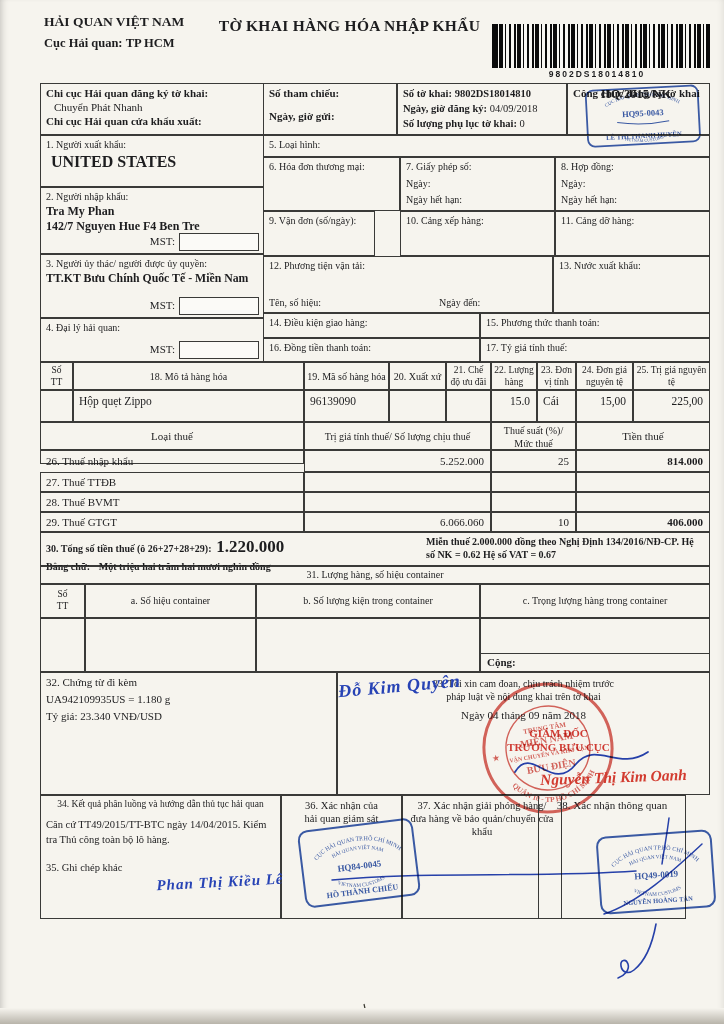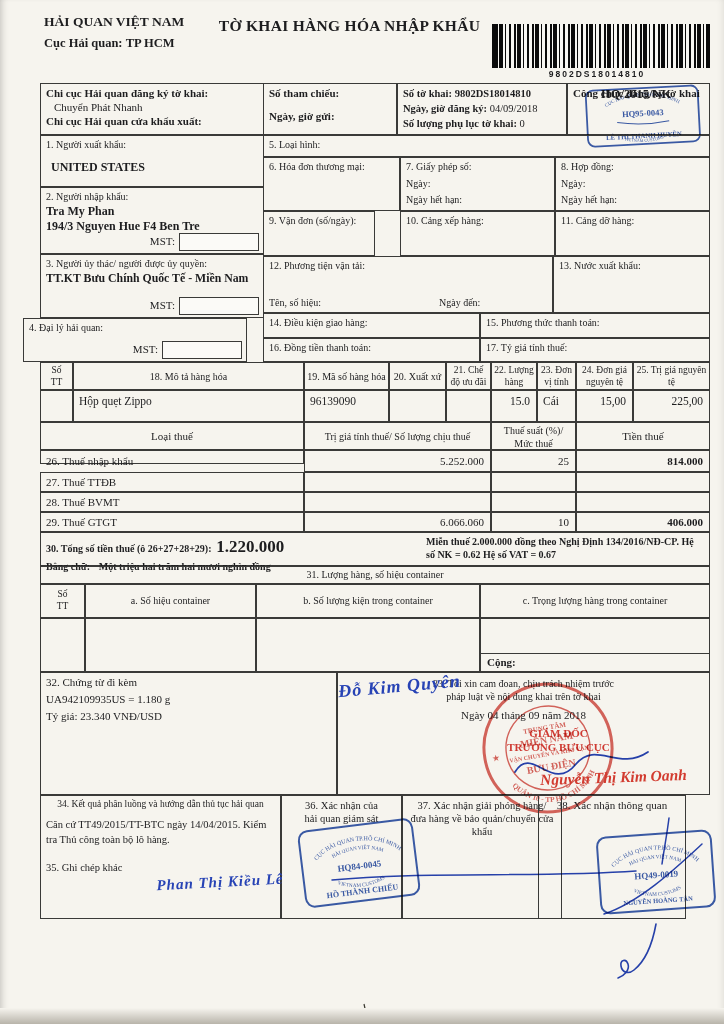--- a/index.html
+++ b/index.html
@@ -99,40 +99,40 @@
   <rect x="2" y="2" width="112" height="56" rx="7" fill="none" stroke="#2b4fa8" stroke-width="1.8"></rect>
   <text font-size="5" fill="#2b4fa8"><textPath href="#aot" startOffset="50%" text-anchor="middle">CỤC HẢI QUAN TP.HỒ CHÍ MINH</textPath></text>
   <text x="58" y="30" text-anchor="middle" font-size="8.5" font-weight="bold" fill="#2b4fa8">HQ95-0043</text>
   <path d="M32,35 q26,5 52,1" fill="none" stroke="#2b4fa8" stroke-width="1"></path>
   <text font-size="4.2" fill="#2b4fa8"><textPath href="#aob" startOffset="50%" text-anchor="middle">VIETNAM CUSTOMS</textPath></text>
   <text x="58" y="52" text-anchor="middle" font-size="6.8" font-weight="bold" fill="#2b4fa8">LÊ THỊ THANH HUYỀN</text>
 </svg>
 
 <div class="cell" style="left:40px;top:135px;width:224px;height:52px;">
   <div class="sm">1. Người xuất khẩu:</div>
-  <div class="b" style="margin-top:8px;padding-left:5px;font-size:12px;">UNITED STATES</div>
+  <div class="b" style="padding-left:5px;font-size:16px;">UNITED STATES</div>
 </div>
 <div class="cell" style="left:40px;top:187px;width:224px;height:67px;">
   <div class="sm">2. Người nhập khẩu:</div>
   <div class="b" style="font-size:12px;">Tra My Phan</div>
-  <div class="b" style="font-size:12px;">194/3 Nguyen Hue F4 Ben Tre</div>
+  <div class="b" style="font-size:12px;">142/7 Nguyen Hue F4 Ben Tre</div>
   <div class="mstrow" style="bottom:2px;">
     <span>MST:</span>
     <span class="mstbox"></span>
   </div>
 </div>
 <div class="cell" style="left:40px;top:254px;width:224px;height:64px;">
   <div class="sm">3. Người ủy thác/ người được ủy quyền:</div>
   <div class="b" style="font-size:11.8px;">TT.KT Bưu Chính Quốc Tế - Miền Nam</div>
   <div class="mstrow" style="bottom:2px;">
     <span>MST:</span>
     <span class="mstbox"></span>
   </div>
 </div>
-<div class="cell" style="left:23px;top:318px;width:224px;height:44px;">
+<div class="cell" style="left:40px;top:318px;width:224px;height:44px;">
   <div class="sm">4. Đại lý hải quan:</div>
   <div class="mstrow" style="bottom:2px;">
     <span>MST:</span>
     <span class="mstbox"></span>
   </div>
 </div>
 
 <div class="cell sm" style="left:263px;top:135px;width:447px;height:22px;">5. Loại hình:</div>
 <div class="cell sm" style="left:263px;top:157px;width:137px;height:54px;">6. Hóa đơn thương mại:</div>
 <div class="cell sm" style="left:400px;top:157px;width:155px;height:54px;">

